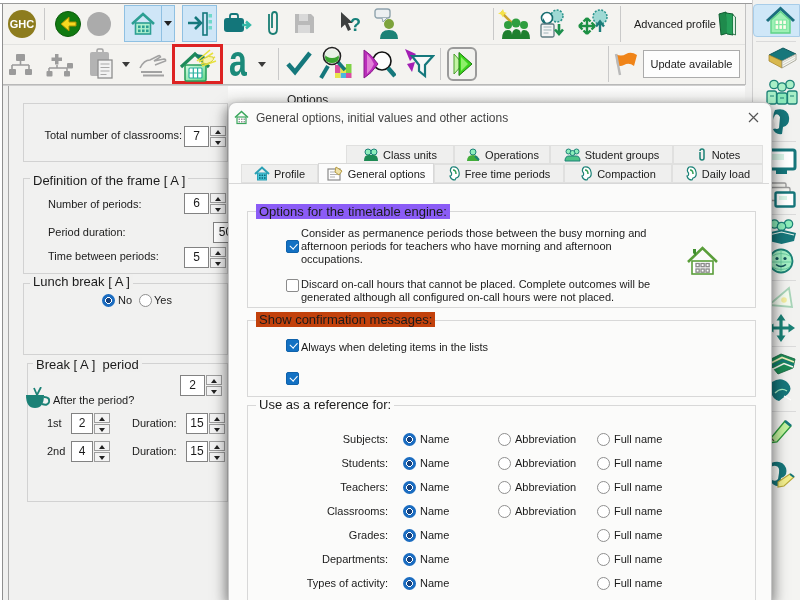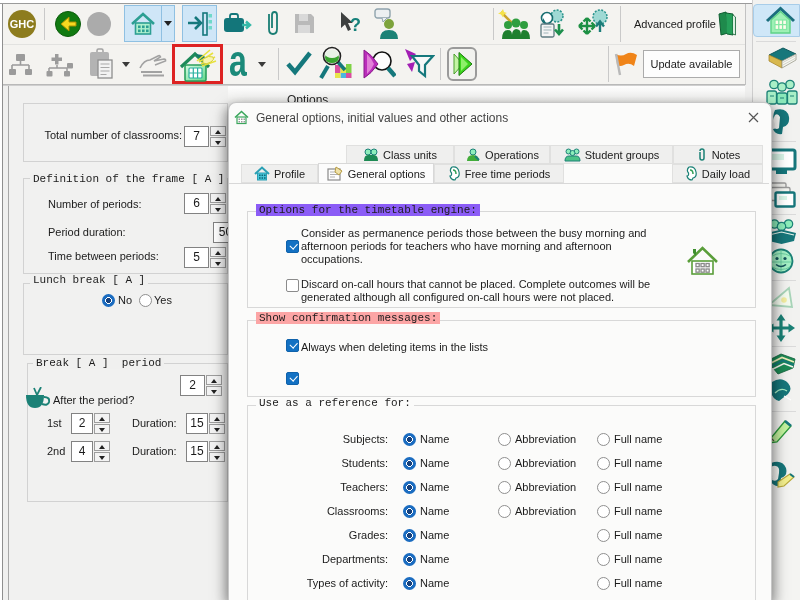--- a/index.html
+++ b/index.html
@@ -10,21 +10,21 @@
 svg{display:block;}
 .lbl{font-size:11px;white-space:nowrap;}
 .spin{position:absolute;display:flex;}
 .spinbox{width:25px;height:21px;background:#fff;border:1px solid #828282;font-size:12px;text-align:center;line-height:19px;}
 .spinarr{width:16px;height:21px;margin-left:1px;display:flex;flex-direction:column;}
 .sa{flex:1;background:#f3f3f3;border:1px solid #9d9d9d;position:relative;}
 .sa.up::after{content:"";position:absolute;left:4px;top:3px;border-left:3px solid transparent;border-right:3px solid transparent;border-bottom:4px solid #222;}
 .sa.dn{margin-top:1px;}
 .sa.dn::after{content:"";position:absolute;left:4px;top:3px;border-left:3px solid transparent;border-right:3px solid transparent;border-top:4px solid #222;}
 .grp{position:absolute;border:1px solid #d2d2d2;}
-.grplbl{position:absolute;font-size:11px;background:#f0f0ef;padding:0 3px;white-space:nowrap;font-family:Liberation Mono, monospace;}
+.grplbl{position:absolute;font-size:13px;background:#f0f0ef;padding:0 3px;white-space:nowrap;}
 .radio{width:13px;height:13px;border-radius:50%;background:#fff;border:1px solid #8f8f8f;display:inline-block;}
 .radio.on{border:none;background:radial-gradient(circle,#15407c 0 2.5px,#ffffff 2.5px 3.6px,#1b6cc0 3.6px 6.5px);}
 .cb{position:absolute;width:13px;height:13px;background:#fff;border:1px solid #8b8b8b;border-radius:2px;}
 .cb.on{background:#1371c3;border:1px solid #0f62ab;}
 .cb.on::after{content:"";position:absolute;left:2.5px;top:2px;width:6px;height:3.5px;border-left:1.6px solid #fff;border-bottom:1.6px solid #fff;transform:rotate(-48deg);}
 .tab{position:absolute;height:19px;background:#efefee;border:1px solid #e0e0df;display:flex;align-items:center;justify-content:center;font-size:11px;gap:4px;white-space:nowrap;}
 .tab.active{background:#fcfcfc;border-color:#d8d8d8;border-bottom:none;height:20px;z-index:3;}
 </style>
 </head>
 <body>
@@ -478,20 +478,27 @@
       </svg>
     General options
   </div>
   <div class="tab" style="left:205px;top:61px;width:130px;">
     <svg width="13" height="15" viewBox="0 0 13 15">
         <path d="M4 1 Q10 0 11 6 Q12 11 8 12 L7 14 Q3 14 2 10 Q4 10 3.5 7 Q1 4 4 1" fill="#fff" stroke="#1c8277" stroke-width="1.2"></path>
         <path d="M5 4 Q8 4 8 8" fill="none" stroke="#2f9e52" stroke-width="1.5"></path>
       </svg>
     Free time periods
   </div>
+  <div class="tab" style="left:335px;top:61px;width:108px;">
+    <svg width="13" height="15" viewBox="0 0 13 15">
+        <path d="M4 1 Q10 0 11 6 Q12 11 8 12 L7 14 Q3 14 2 10 Q4 10 3.5 7 Q1 4 4 1" fill="#fff" stroke="#1c8277" stroke-width="1.2"></path>
+        <path d="M5 4 Q8 4 8 8" fill="none" stroke="#2f9e52" stroke-width="1.5"></path>
+      </svg>
+    Compaction
+  </div>
   <div class="tab" style="left:443px;top:61px;width:91px;">
     <svg width="13" height="15" viewBox="0 0 13 15">
         <path d="M4 1 Q10 0 11 6 Q12 11 8 12 L7 14 Q3 14 2 10 Q4 10 3.5 7 Q1 4 4 1" fill="#fff" stroke="#1c8277" stroke-width="1.2"></path>
         <path d="M5 4 Q8 4 8 8" fill="none" stroke="#2f9e52" stroke-width="1.5"></path>
       </svg>
     Daily load
   </div>
   <div class="abs" style="left:0;top:80px;width:540px;height:1px;background:#d8d8d8;"></div>
 
   <div class="grp" style="left:18px;top:108px;width:509px;height:97px;background:#fbfbfa;border-color:#d8d8d8;"></div>
@@ -508,21 +515,21 @@
         <rect x="20" y="18.5" width="3.2" height="3.2"></rect>
         <rect x="10" y="24" width="3.2" height="3.2"></rect>
         <rect x="15" y="24" width="3.2" height="3.2"></rect>
         <rect x="20" y="24" width="3.2" height="3.2"></rect>
       </g>
   </svg>
   <div class="cb" style="left:57px;top:176px;"></div>
   <div class="abs lbl" style="left:72px;top:175px;line-height:13px;">Discard on-call hours that cannot be placed. Complete outcomes will be<br>generated although all configured on-call hours were not placed.</div>
 
   <div class="grp" style="left:18px;top:217px;width:509px;height:77px;background:#fbfbfa;border-color:#d8d8d8;"></div>
-  <div class="grplbl" style="left:27px;top:209px;background:#fca5a5;">Show confirmation messages:</div>
+  <div class="grplbl" style="left:27px;top:209px;background:#c2410c;">Show confirmation messages:</div>
   <div class="cb on" style="left:57px;top:236px;"></div>
   <div class="abs lbl" style="left:72px;top:238px;">Always when deleting items in the lists</div>
   <div class="cb on" style="left:57px;top:269px;"></div>
 
   <div class="grp" style="left:18px;top:302px;width:509px;height:196px;background:#fbfbfa;border-color:#d8d8d8;border-bottom:none;"></div>
   <div class="grplbl" style="left:27px;top:294px;background:#fbfbfa;">Use as a reference for:</div>
 
   <div class="abs lbl" style="left:0px;top:330px;width:159px;text-align:right;">Subjects:</div>
   <div class="abs" style="left:174px;top:329px;"><span class="radio on"></span></div>
     <div class="abs lbl" style="left:191px;top:330px;">Name</div>

